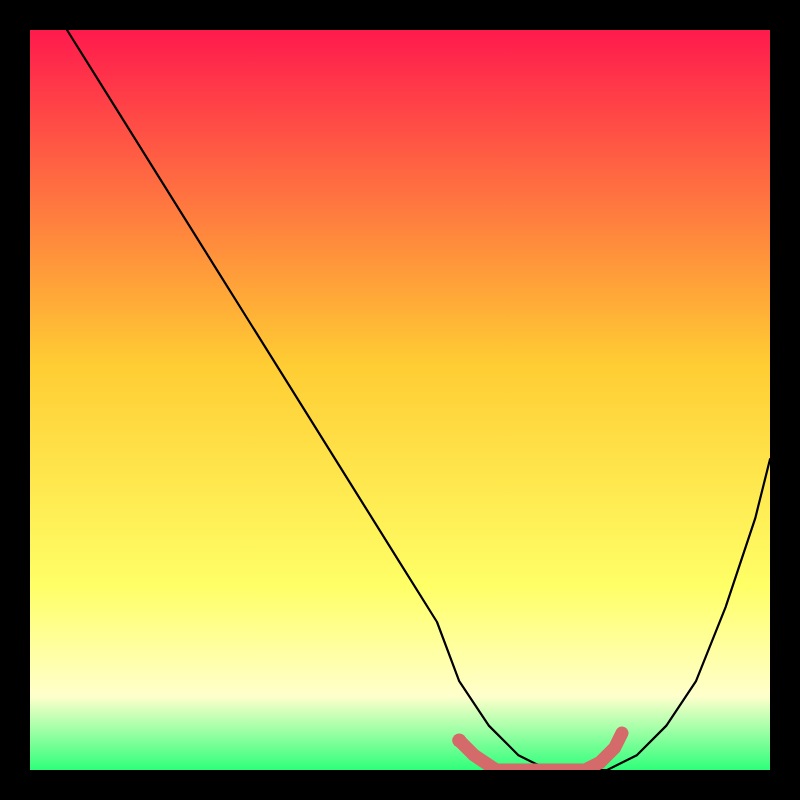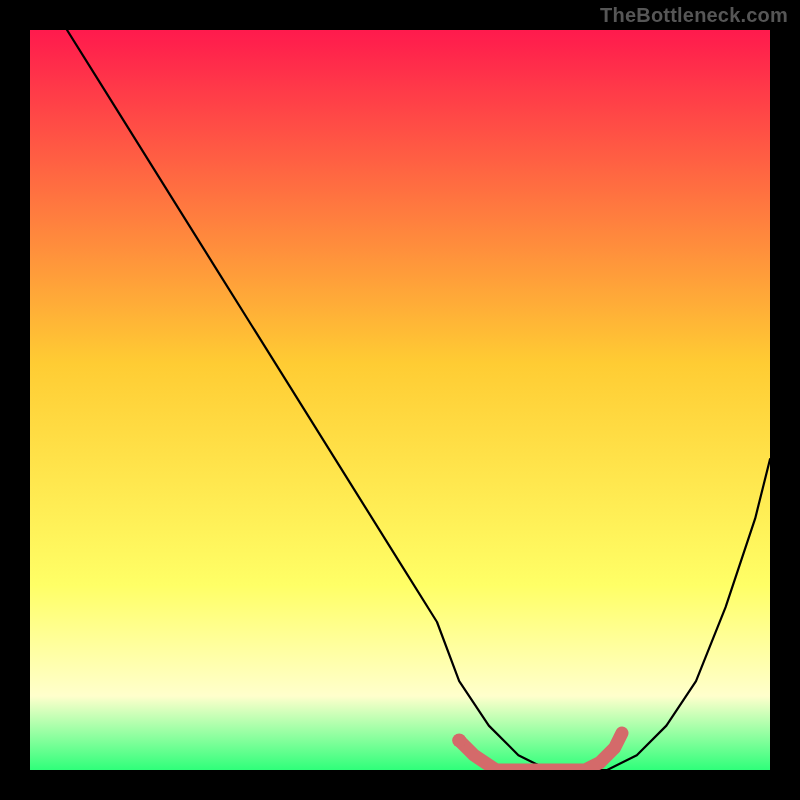--- a/index.html
+++ b/index.html
@@ -26,21 +26,20 @@
     top: 30px;
     width: 740px;
     height: 740px;
   }
   .plot-area svg { display: block; }
 </style>
 </head>
 <body>
 
 <div class="frame">
-  <div class="attribution">TheBottleneck.com</div>
 
   <div class="plot-area">
     <svg id="chart-svg" width="740" height="740" viewBox="0 0 740 740">
         <defs>
           <linearGradient id="bg-grad" x1="0" y1="0" x2="0" y2="1">
             <stop offset="0%" stop-color="#ff1a4d"></stop>
             <stop offset="45%" stop-color="#ffcc33"></stop>
             <stop offset="75%" stop-color="#ffff66"></stop>
             <stop offset="90%" stop-color="#ffffcc"></stop>
             <stop offset="100%" stop-color="#2fff7a"></stop>

